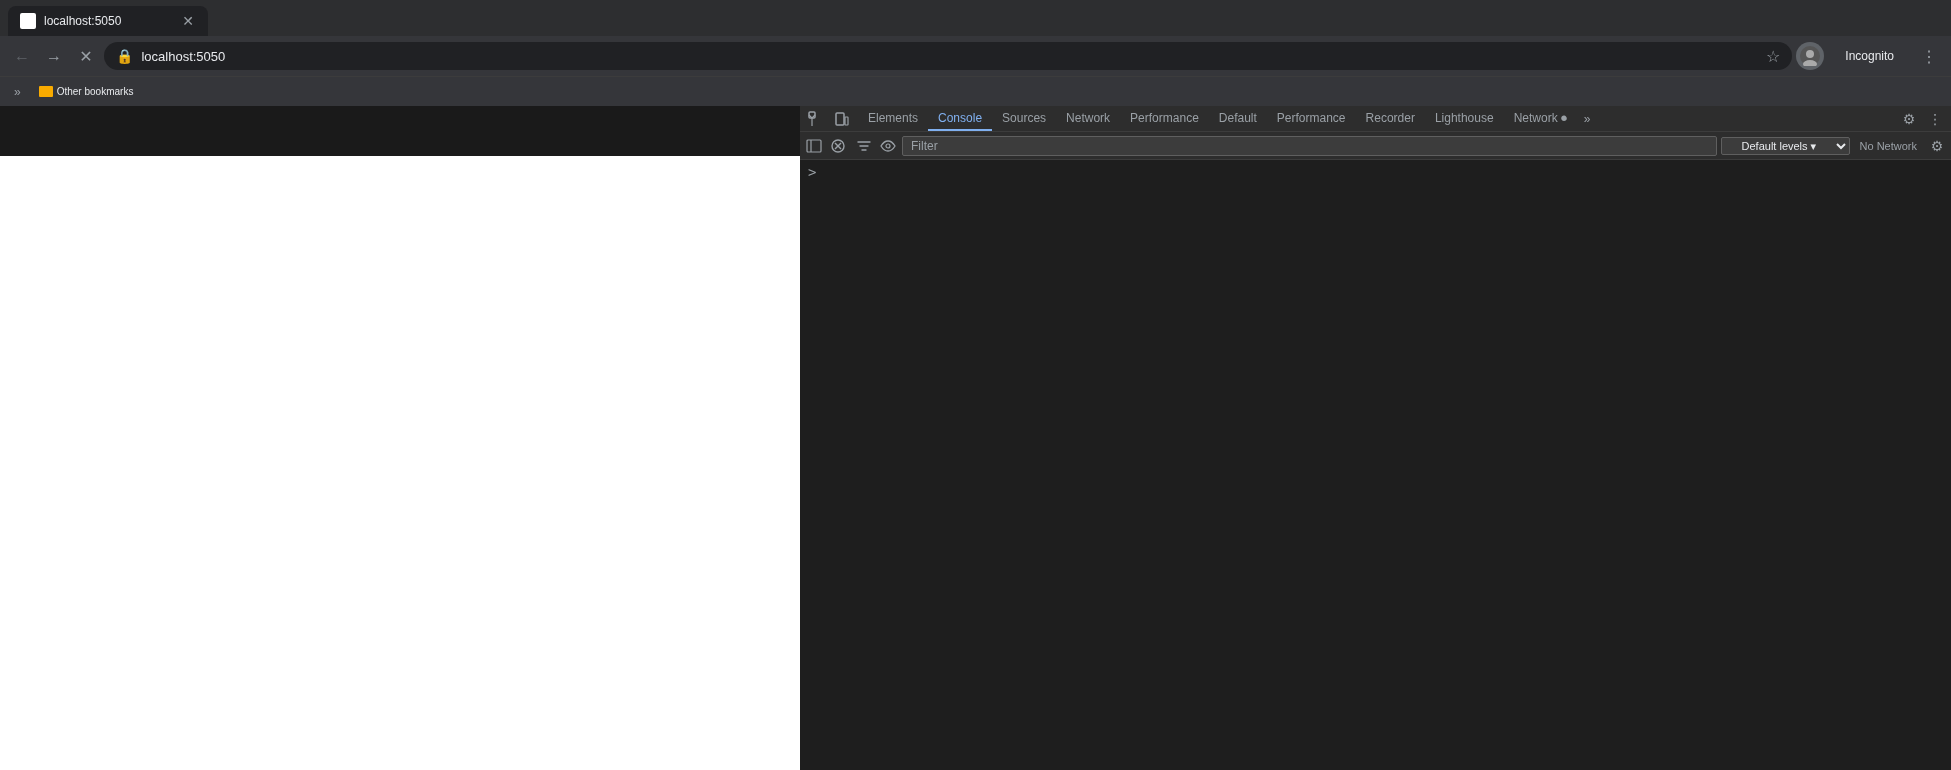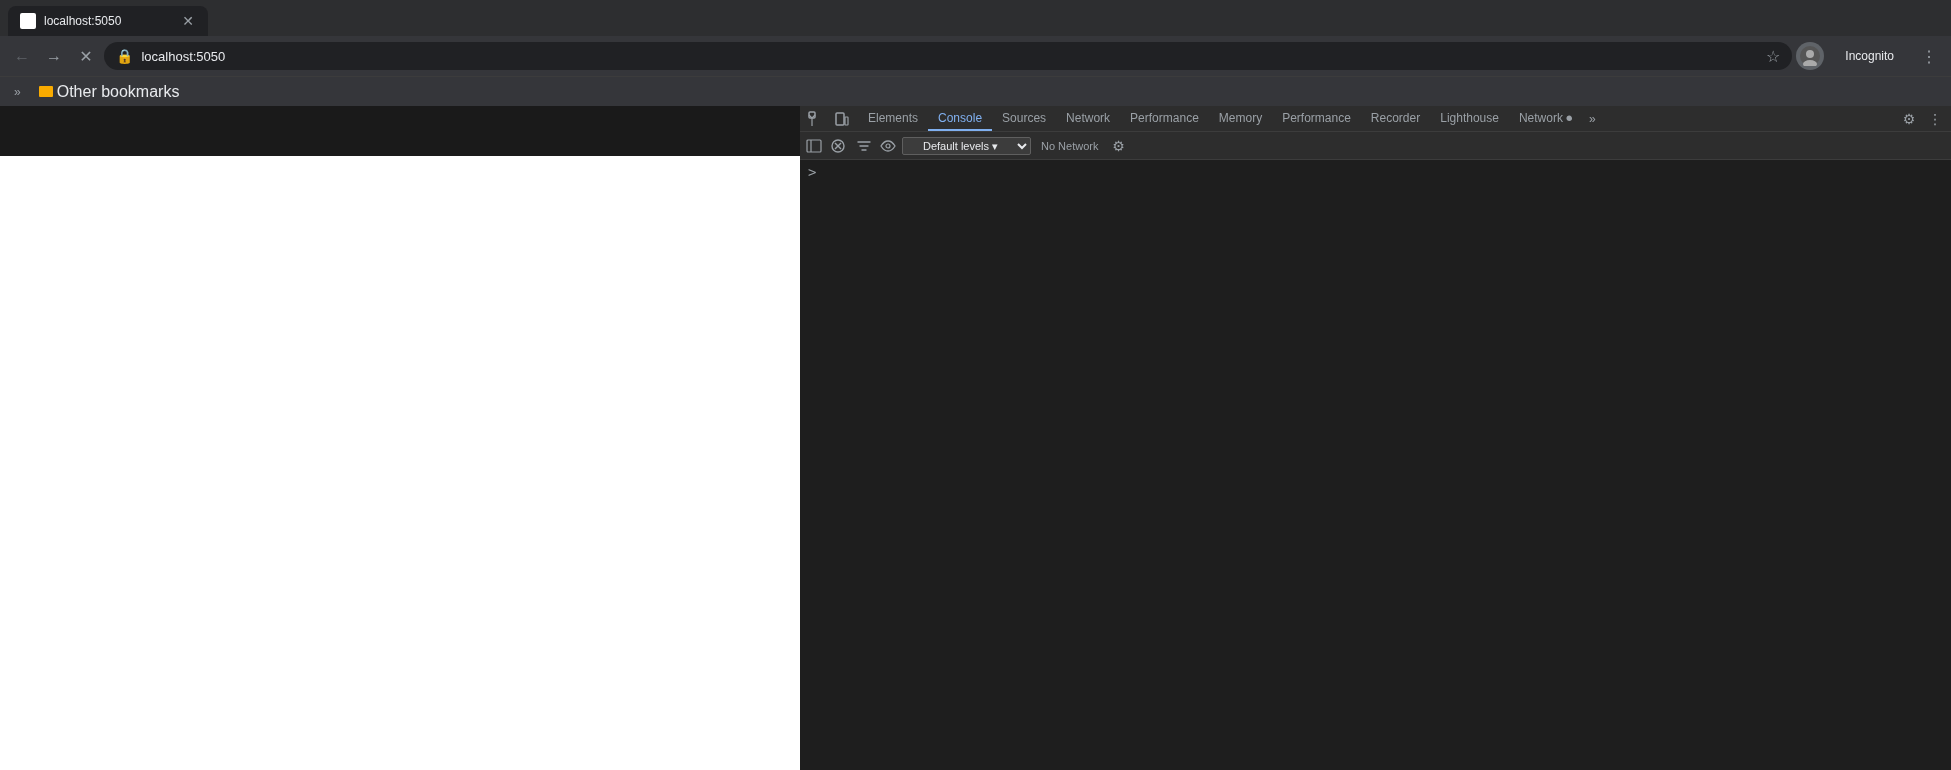--- a/index.html
+++ b/index.html
@@ -177,21 +177,21 @@
       cursor: pointer;
       padding: 2px 6px;
       border-radius: 4px;
     }
 
     .bookmark-item {
       display: flex;
       align-items: center;
       gap: 4px;
       color: #e8eaed;
-      font-size: 16px;
+      font-size: 10px;
       cursor: pointer;
       padding: 2px 8px;
       border-radius: 4px;
     }
 
     .bookmark-folder-icon {
       width: 14px;
       height: 11px;
       background: #f9ab00;
       border-radius: 1px;
@@ -494,21 +494,21 @@
         <div class="devtools-tab">
           <span>Sources</span>
         </div>
         <div class="devtools-tab">
           <span>Network</span>
         </div>
         <div class="devtools-tab">
           <span>Performance</span>
         </div>
         <div class="devtools-tab">
-          <span>Memory</span>
+          <span>Default</span>
         </div>
         <div class="devtools-tab">
           <span>Performance</span>
         </div>
         <div class="devtools-tab">
           <span>Recorder</span>
         </div>
         <div class="devtools-tab">
           <span>Lighthouse</span>
         </div>
@@ -548,20 +548,21 @@
         <svg width="16" height="16" viewBox="0 0 16 16" fill="none">
           <path d="M2 4h12M4 8h8M6 12h4" stroke="#9aa0a6" stroke-width="1.4" stroke-linecap="round"></path>
         </svg>
       </div>
       <div class="console-clear-btn">
         <svg width="16" height="16" viewBox="0 0 16 16" fill="none">
           <path d="M1 8C1 8 4 3 8 3s7 5 7 5-3 5-7 5S1 8 1 8z" stroke="#9aa0a6" stroke-width="1.3" fill="none"></path>
           <circle cx="8" cy="8" r="2" stroke="#9aa0a6" stroke-width="1.2"></circle>
         </svg>
       </div>
+      <input class="console-filter-input" type="text" placeholder="Filter" style="">
       <select class="console-level-select">
         <option>Default levels ▾</option>
       </select>
       <button class="console-issues-btn">
         <span>No Network</span>
       </button>
       <div class="console-settings-btn">
         ⚙
       </div>
     </div>

